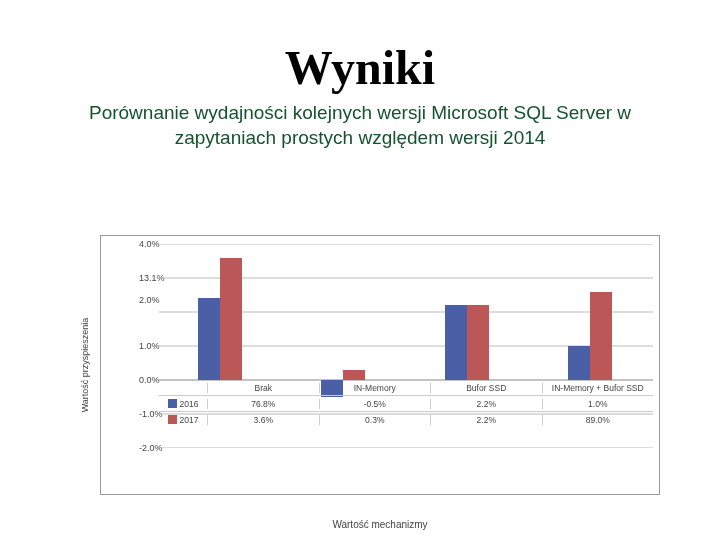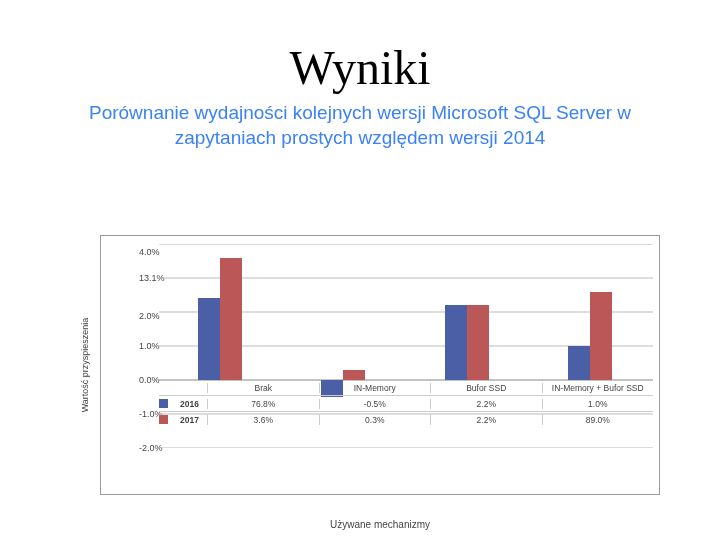--- a/index.html
+++ b/index.html
@@ -14,29 +14,29 @@
   .slide {
     width: 720px;
     height: 540px;
     position: relative;
     box-sizing: border-box;
   }
   .title {
     text-align: center;
     font-family: Georgia, "Times New Roman", serif;
     font-size: 48px;
-    font-weight: 400;
+    font-weight: 700;
     margin-top: 40px;
   }
   .subtitle {
     text-align: center;
     font-size: 19px;
     line-height: 1.3;
     margin: 6px 60px 0 60px;
-    color: #3b82f6;
+    color: #14532d;
   }
   .chart-wrap {
     position: absolute;
     left: 100px;
     top: 195px;
     width: 560px;
     height: 260px;
     border: 1px solid #999;
     box-sizing: border-box;
     font-size: 9px;
@@ -84,22 +84,22 @@
     height: 15px;
     border-top: 1px solid #ccc;
     font-size: 8.5px;
   }
   .row:first-child { border-top: none; align-items: center; }
   .row .hdr {
     width: 48px;
     text-align: center;
     display: flex;
     align-items: center;
-    gap: 12px;
-    font-weight: bold;
+    justify-content: center;
+    gap: 3px;
   }
   .sw {
     width: 9px; height: 9px; display: inline-block;
   }
   .sw.b2016 { background: #4a5fa5; }
   .sw.b2017 { background: #bb5757; }
   .row .cell {
     flex: 1;
     text-align: center;
     border-left: 1px solid #ccc;
@@ -115,23 +115,23 @@
 </head>
 <body>
 
 <div class="slide">
   <div class="title">Wyniki</div>
   <div class="subtitle">Porównanie wydajności kolejnych wersji Microsoft SQL Server w zapytaniach prostych względem wersji 2014</div>
 
   <div class="chart-wrap">
     <div class="ylabel">Wartość przyspieszenia</div>
 
-    <div class="tick" style="top:16px">4.0%</div>
+    <div class="tick" style="top:8px">4.0%</div>
     <div class="tick" style="top:42px">13.1%</div>
-    <div class="tick" style="top:80px">2.0%</div>
+    <div class="tick" style="top:64px">2.0%</div>
     <div class="tick" style="top:110px">1.0%</div>
     <div class="tick" style="top:144px">0.0%</div>
     <div class="tick" style="top:178px">-1.0%</div>
     <div class="tick" style="top:212px">-2.0%</div>
 
     <div class="plot">
       <svg width="494" height="204" style="position:absolute;left:0;top:0">
         <g class="grid">
           <line x1="0" y1="0" x2="494" y2="0"></line>
           <line x1="0" y1="34" x2="494" y2="34"></line>
@@ -179,15 +179,15 @@
             <span class="sw b2017"></span>
             <span>2017</span>
           </div>
         <div class="cell">3.6%</div>
         <div class="cell">0.3%</div>
         <div class="cell">2.2%</div>
         <div class="cell">89.0%</div>
       </div>
     </div>
 
-    <div class="xaxis-label">Używane mechanizmy</div>
+    <div class="xaxis-label">Wartość mechanizmy</div>
   </div>
 </div>
 
 </body></html>

